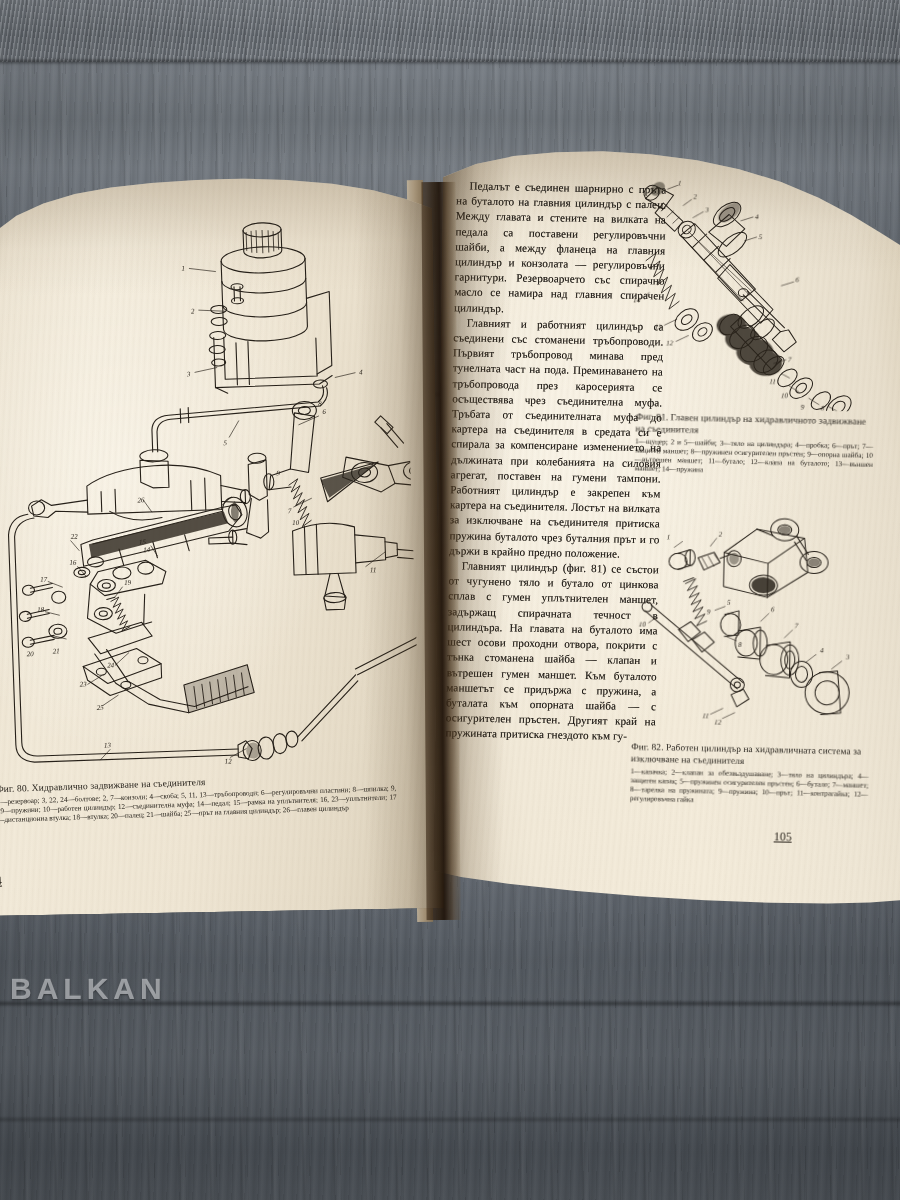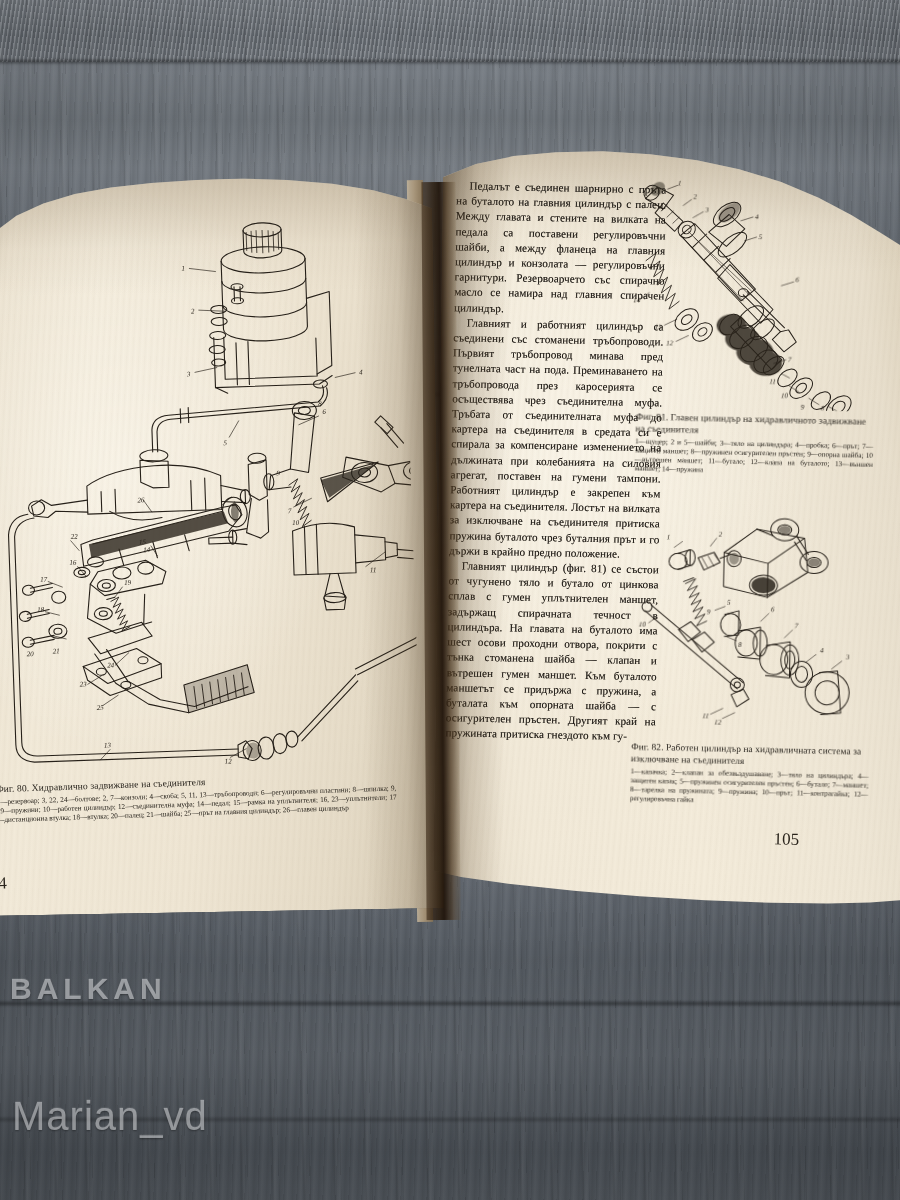--- a/index.html
+++ b/index.html
@@ -84,21 +84,21 @@
   .cap{position:absolute;color:#201c16;font-family:"Liberation Serif",serif;}
   .cap .title{font-size:9.4px;line-height:12px;letter-spacing:.1px;}
   .cap .legend{font-size:7.3px;line-height:9.1px;text-align:justify;margin-top:2px;letter-spacing:-.05px;}
 
   #cap80{left:6px;top:602px;width:400px;transform:rotate(-1deg);}
   #cap80 .title{font-size:9.6px;}
   #cap81{left:196px;top:262px;width:238px;transform:rotate(.5deg);}
   #cap82{left:196px;top:592px;width:238px;transform:rotate(.45deg);}
 
   
-  .pageno{position:absolute;font-size:17px;color:#2a241c;font-family:"Liberation Serif",serif;}
+  .pageno{position:absolute;font-size:12px;color:#2a241c;font-family:"Liberation Serif",serif;text-decoration:underline;}
   #pno-left{left:-2px;top:696px;transform:rotate(-1deg);}
   #pno-right{left:340px;top:678px;transform:rotate(.6deg);}
 
   
   .fig{position:absolute;}
   .fig svg{display:block;}
   .ink{stroke:#262019;fill:none;stroke-linecap:round;stroke-linejoin:round;}
   .fillink{fill:#2a241c;stroke:none;}
   .num{font-family:"Liberation Serif",serif;font-style:italic;font-size:7px;fill:#2a241c;}
 
@@ -576,16 +576,15 @@
       <div class="pageno" id="pno-right">105</div>
 
       <div class="page-shade-r"></div>
     </div>
 
     <div class="gutter"></div>
   </div>
 
   <div class="wm">
     <div class="wm-balkan">BALKAN</div>
-    <div class="wm-marian">Marian_vd</div>
   </div>
 
 </div>
 
 </body></html>

